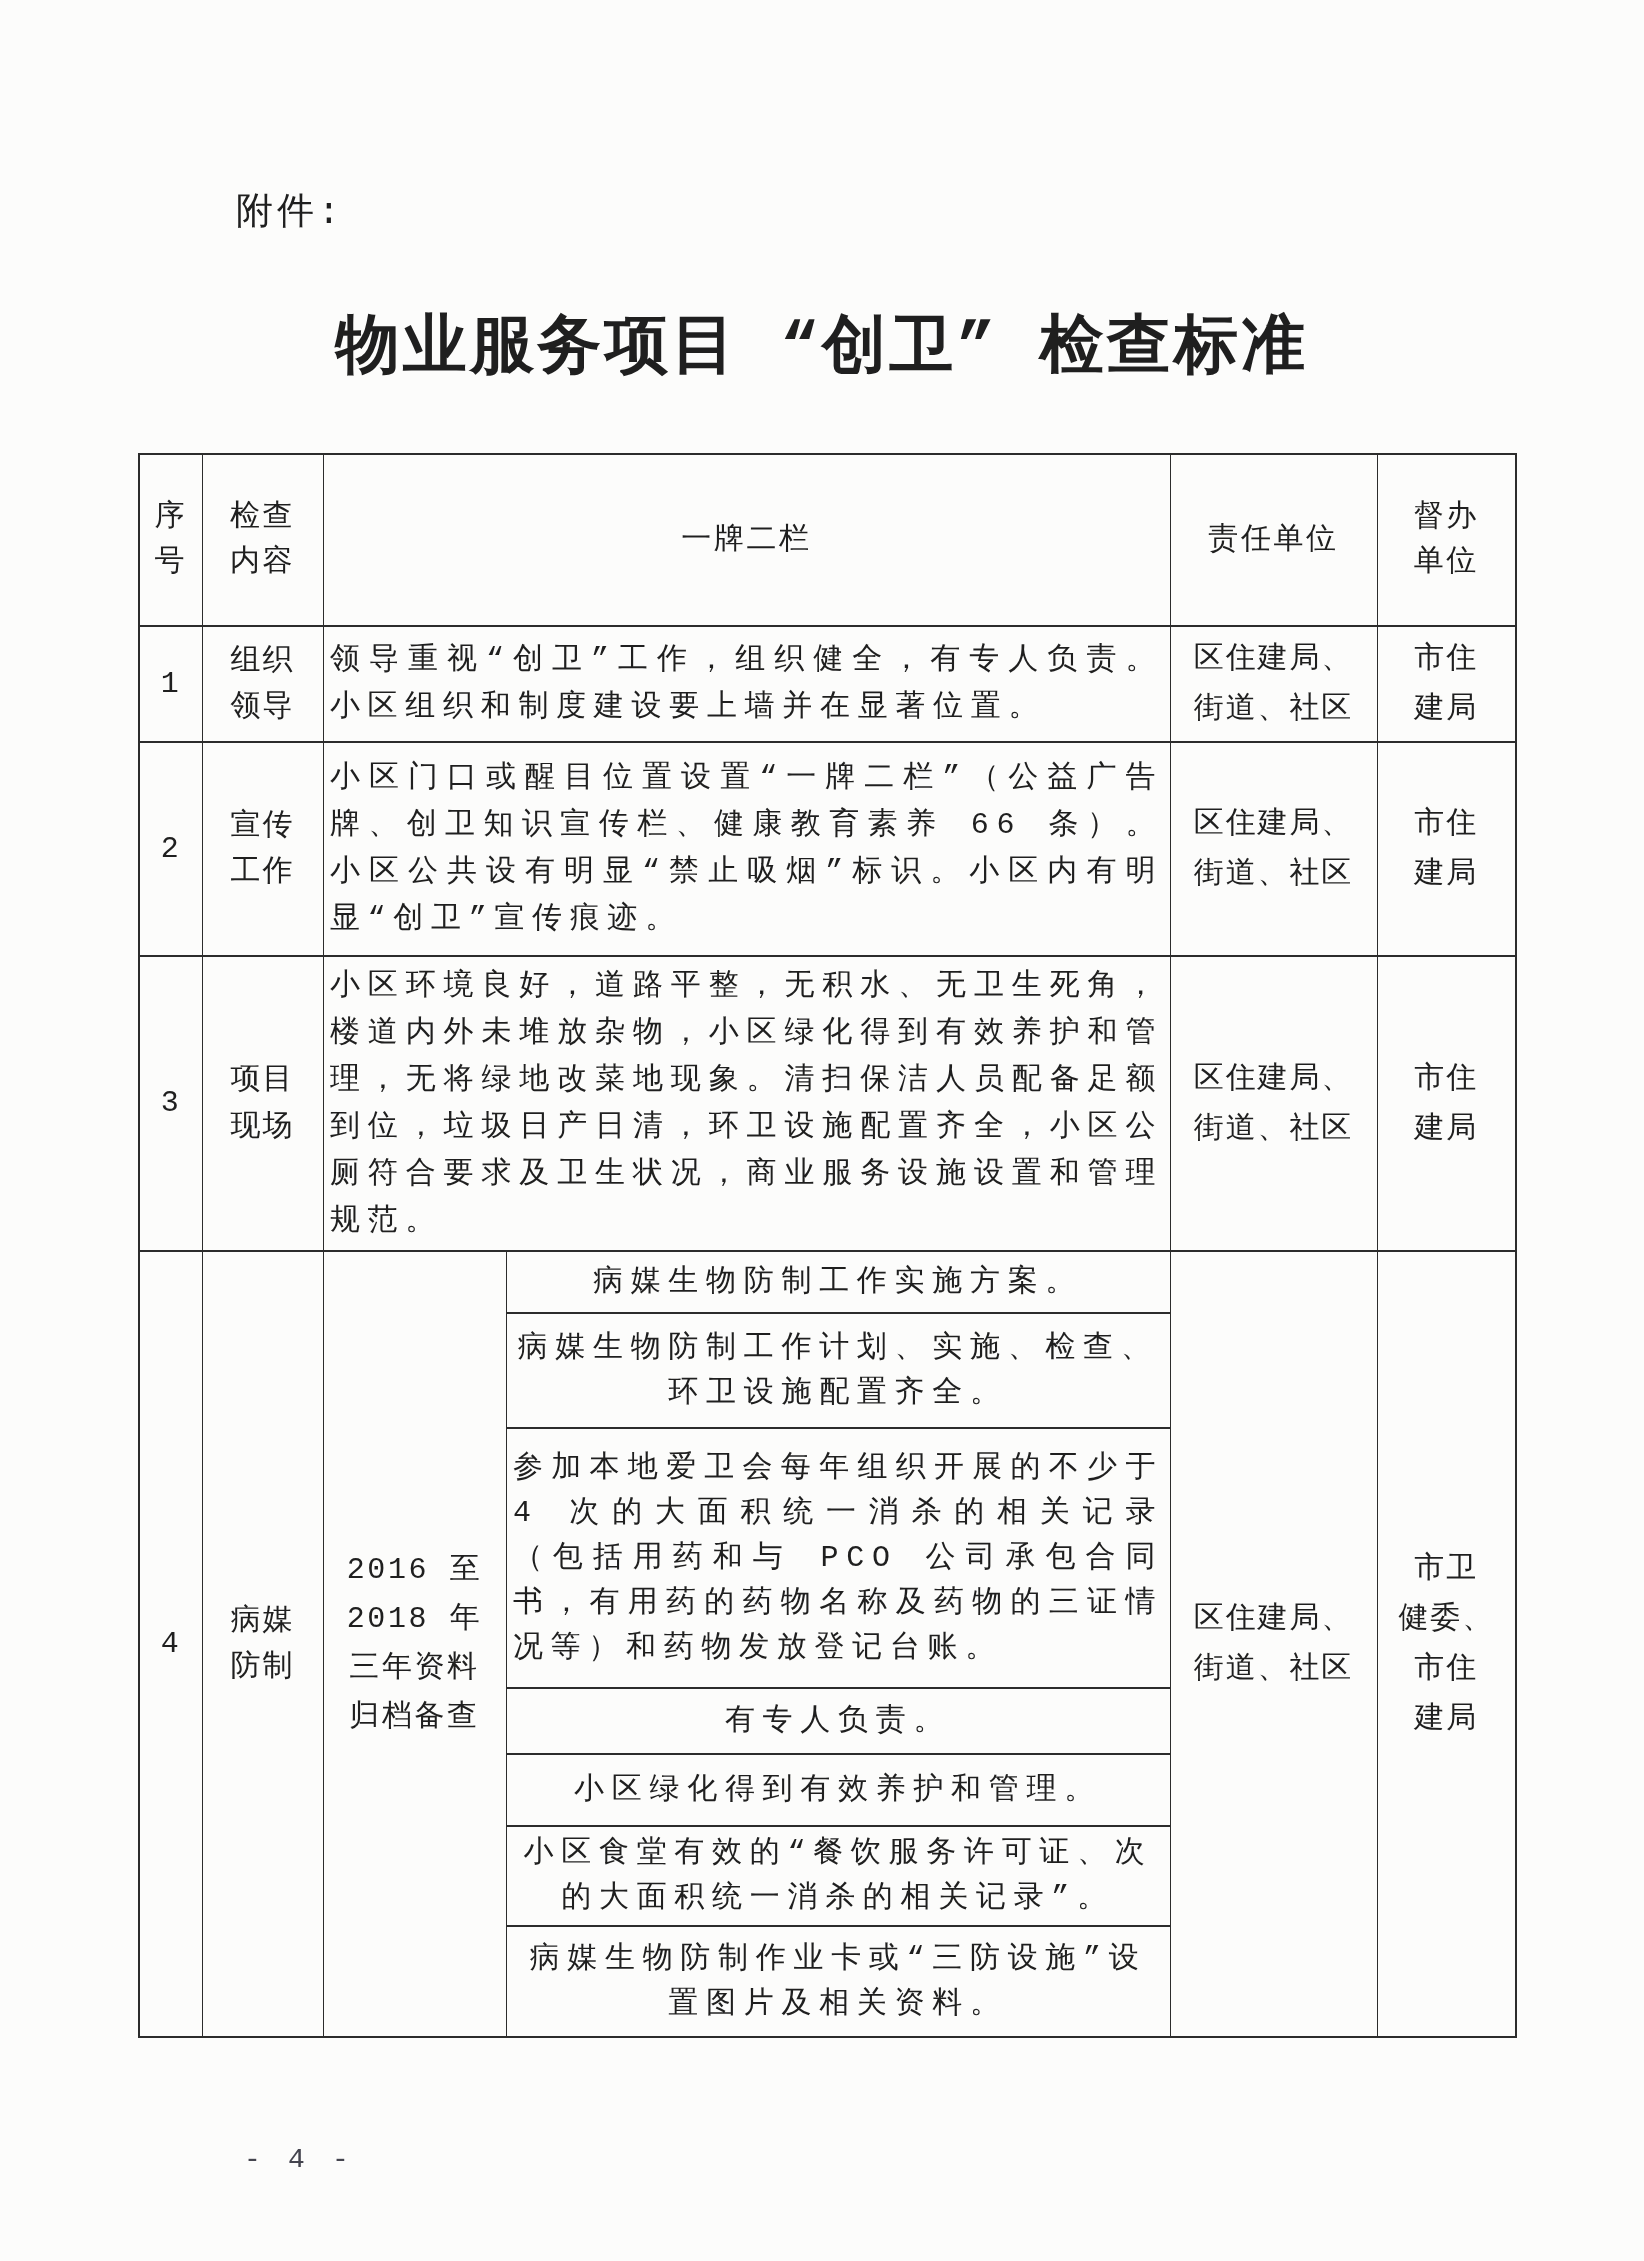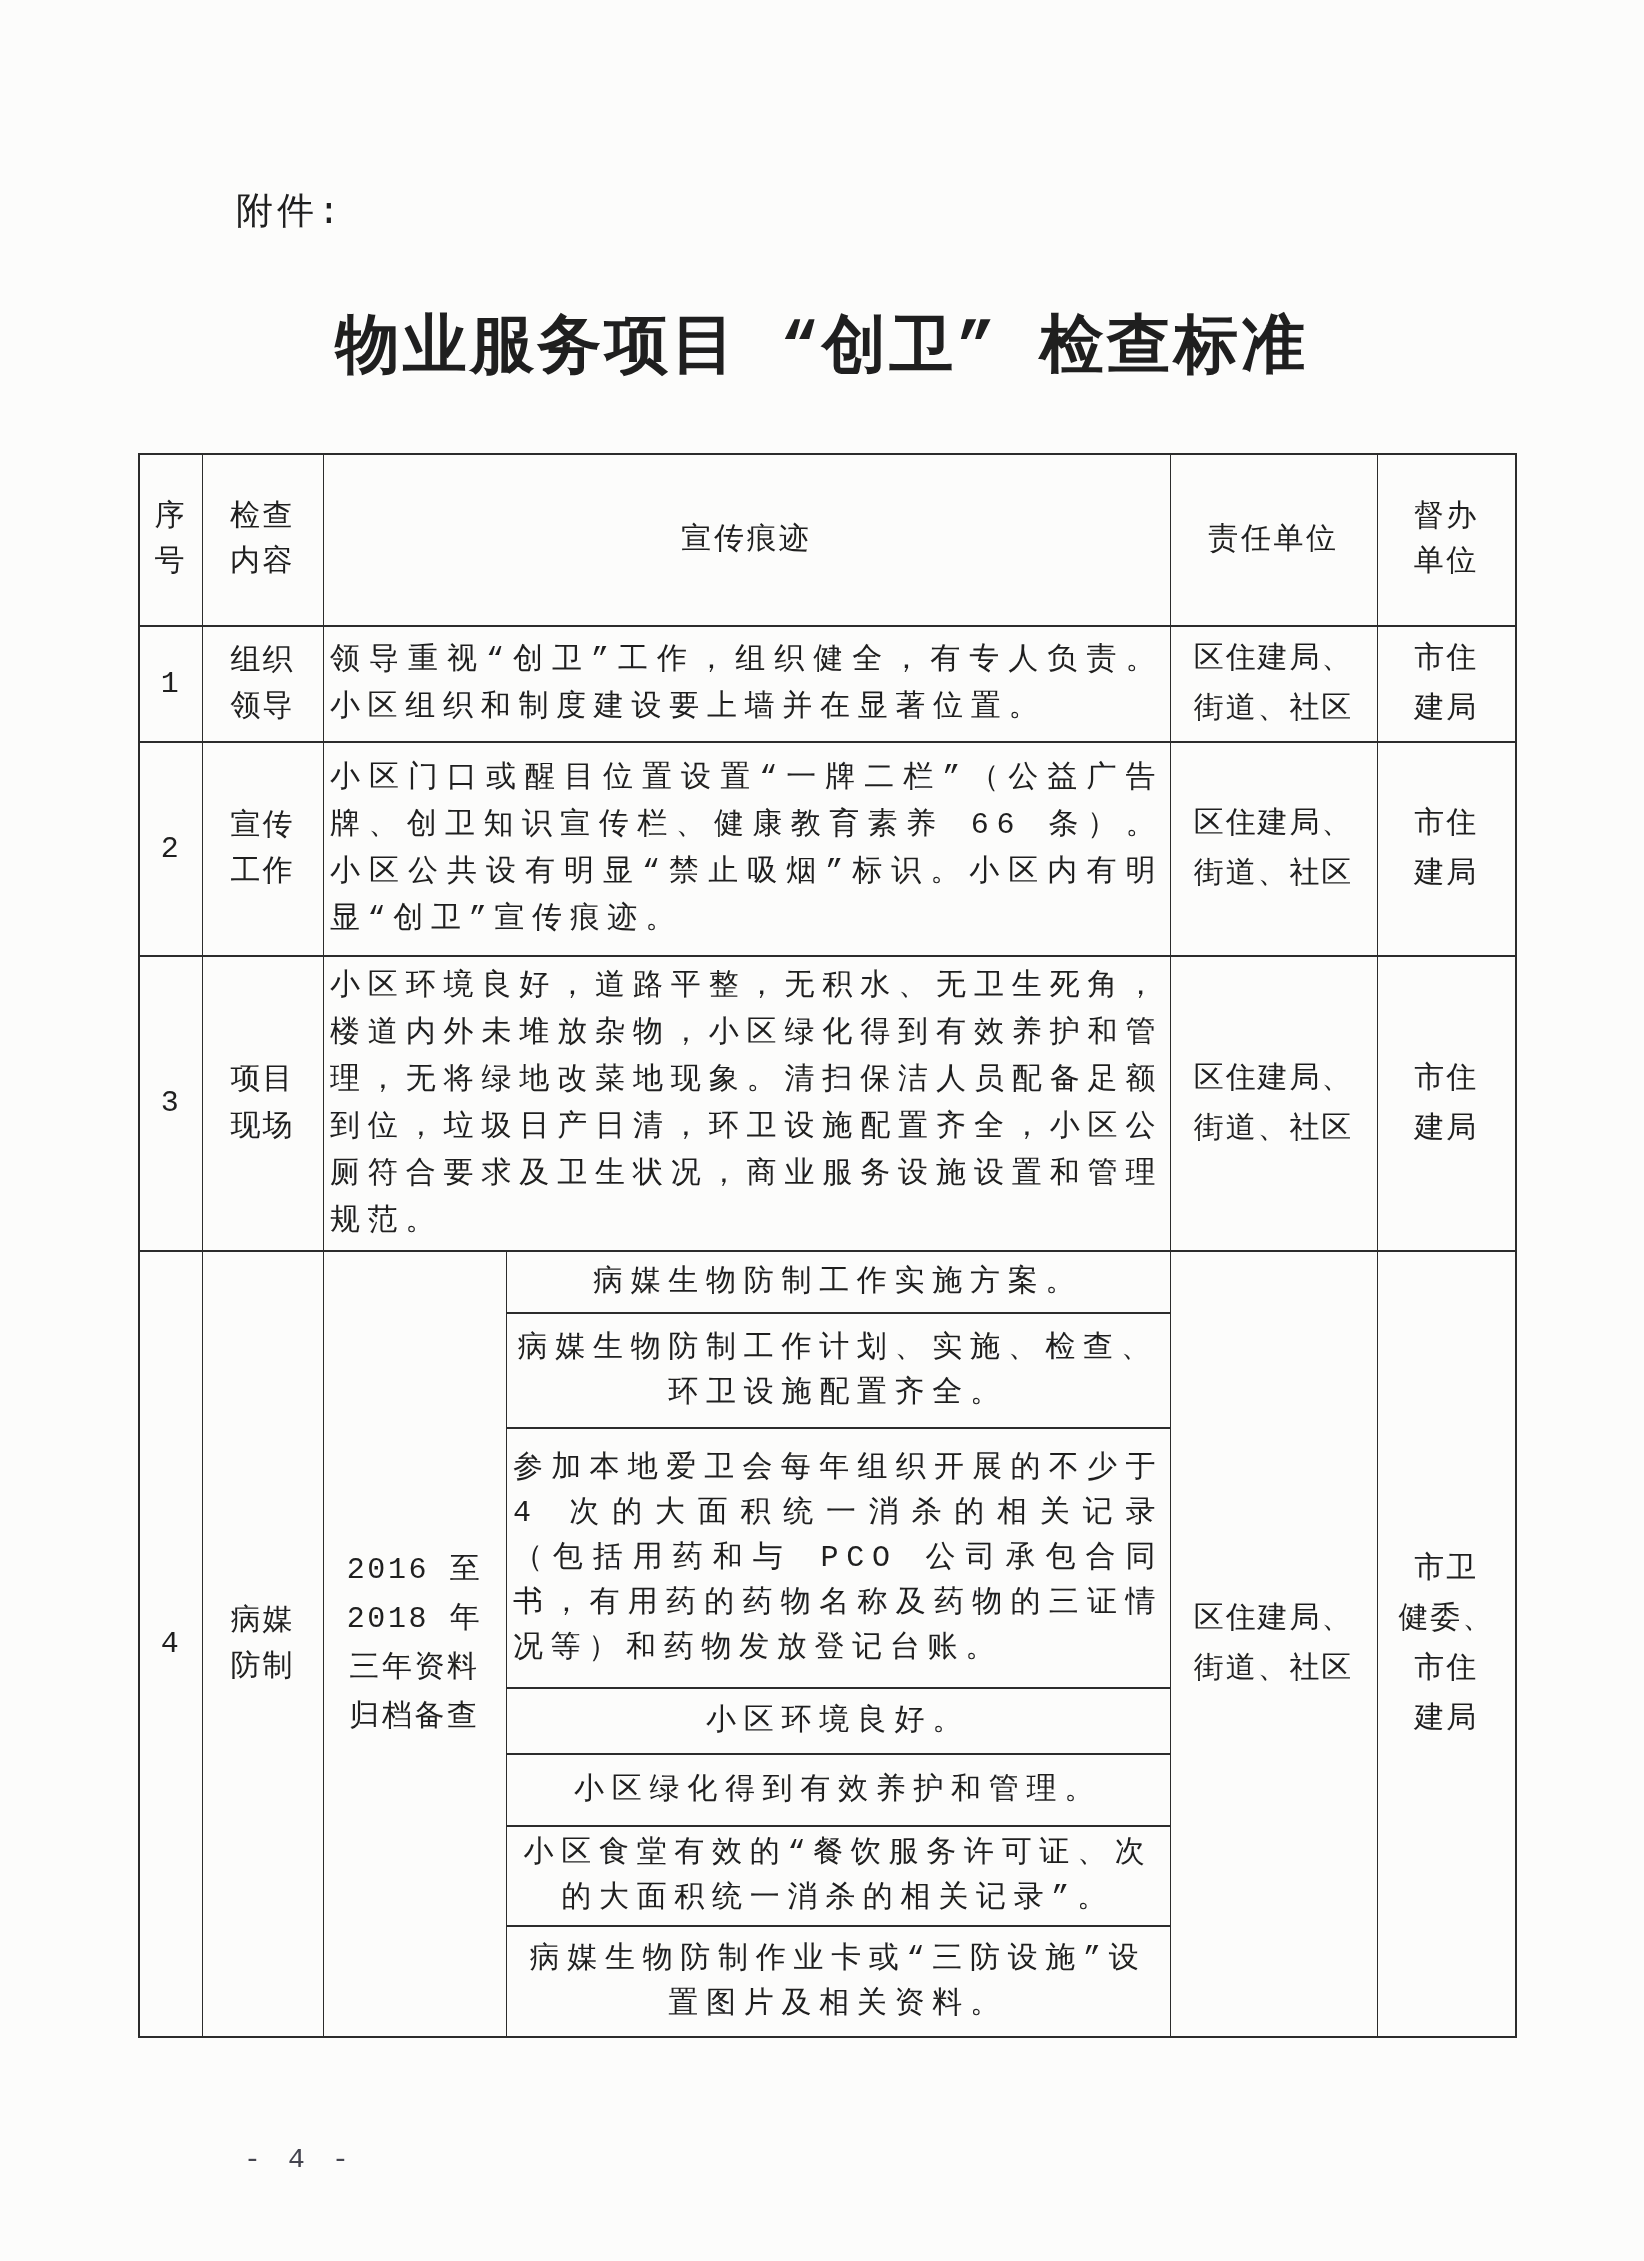--- a/index.html
+++ b/index.html
@@ -86,21 +86,21 @@
       <col style="width:207px">
       <col style="width:139px">
     </colgroup>
 
     <tbody>
         <tr class="hdr" style="height:172px">
       <th class="ctr pre">序
 号</th>
       <th class="ctr pre">检查
 内容</th>
-      <th class="ctr" colspan="2">宣传痕迹</th>
+      <th class="ctr" colspan="2">一牌二栏</th>
       <th class="ctr">责任单位</th>
       <th class="ctr pre">督办
 单位</th>
     </tr>
 
     <tr style="height:116px">
       <td class="ctr">1</td>
       <td class="ctr pre">组织
 领导</td>
       <td class="std" colspan="2">领导重视“创卫”工作，组织健全，有专人负责。小区组织和制度建设要上墙并在显著位置。</td>
@@ -148,21 +148,21 @@
 市住
 建局</td>
     </tr>
     <tr style="height:115px">
       <td class="sub">病媒生物防制工作计划、实施、检查、环卫设施配置齐全。</td>
     </tr>
     <tr style="height:260px">
       <td class="sub just">参加本地爱卫会每年组织开展的不少于 4 次的大面积统一消杀的相关记录（包括用药和与 PCO 公司承包合同书，有用药的药物名称及药物的三证情况等）和药物发放登记台账。</td>
     </tr>
     <tr style="height:66px">
-      <td class="sub">小区环境良好。</td>
+      <td class="sub">有专人负责。</td>
     </tr>
     <tr style="height:72px">
       <td class="sub">小区绿化得到有效养护和管理。</td>
     </tr>
     <tr style="height:100px">
       <td class="sub">小区食堂有效的“餐饮服务许可证、次的大面积统一消杀的相关记录”。</td>
     </tr>
     <tr style="height:111px">
       <td class="sub">病媒生物防制作业卡或“三防设施”设置图片及相关资料。</td>
     </tr>

